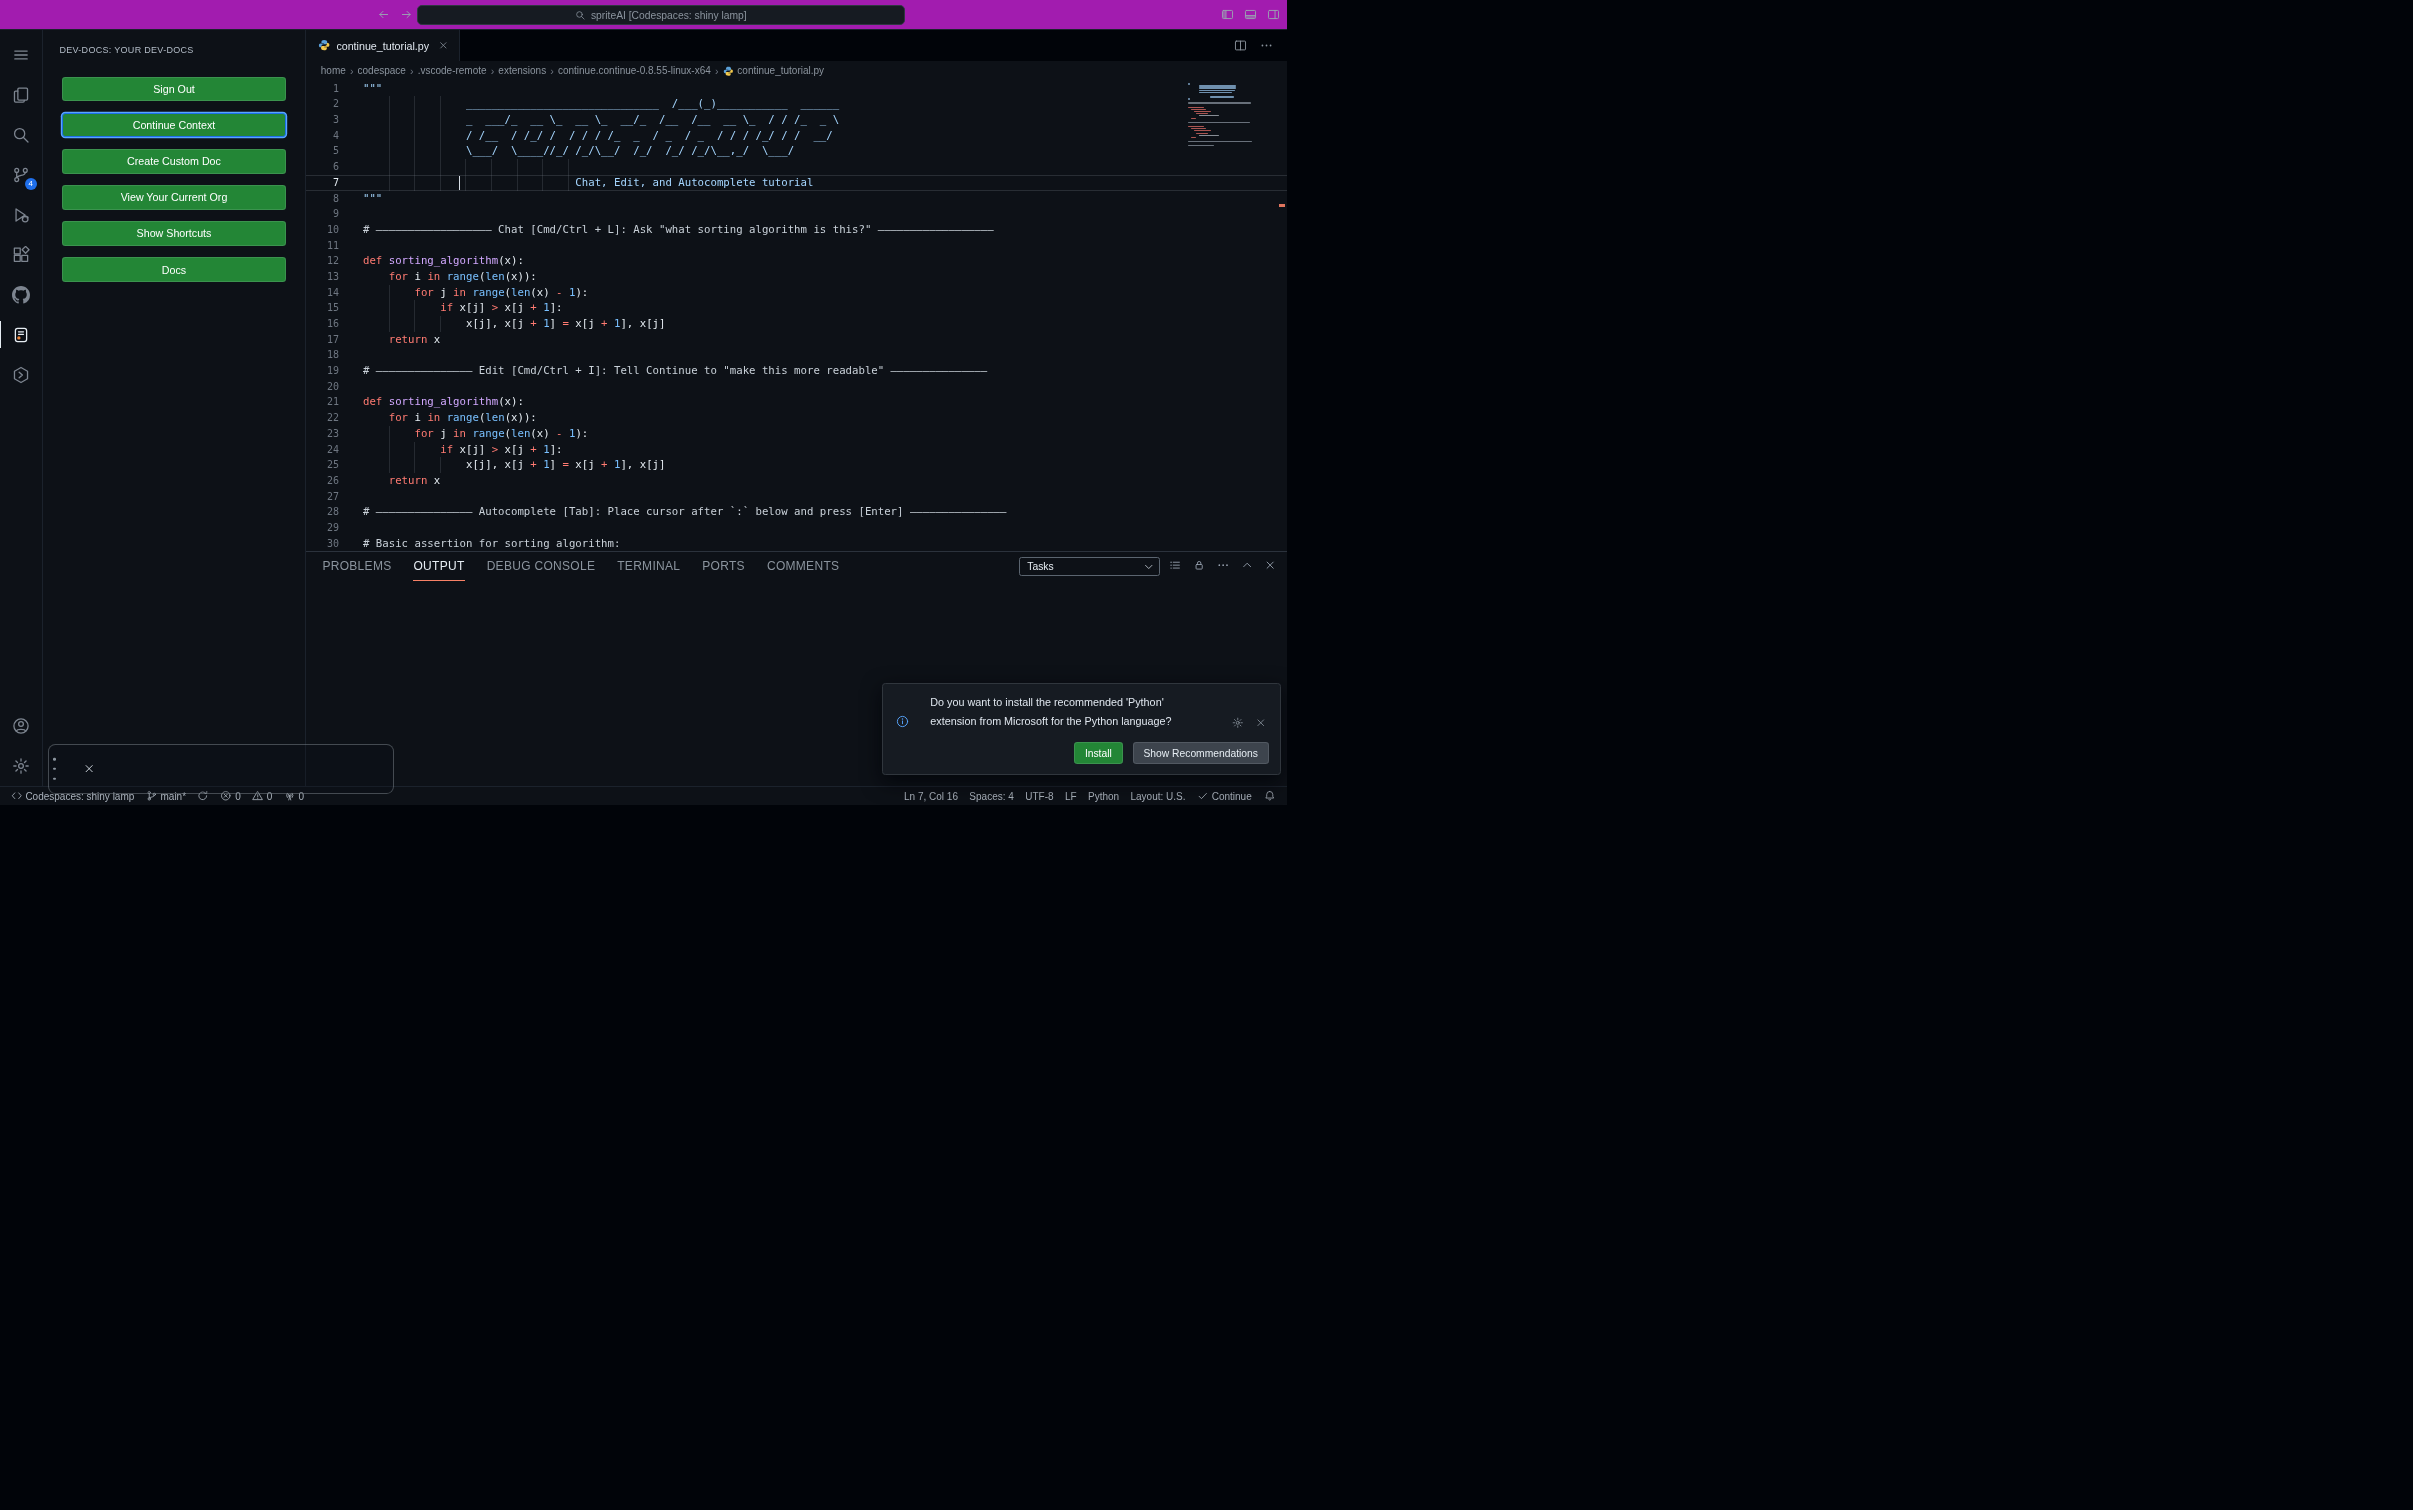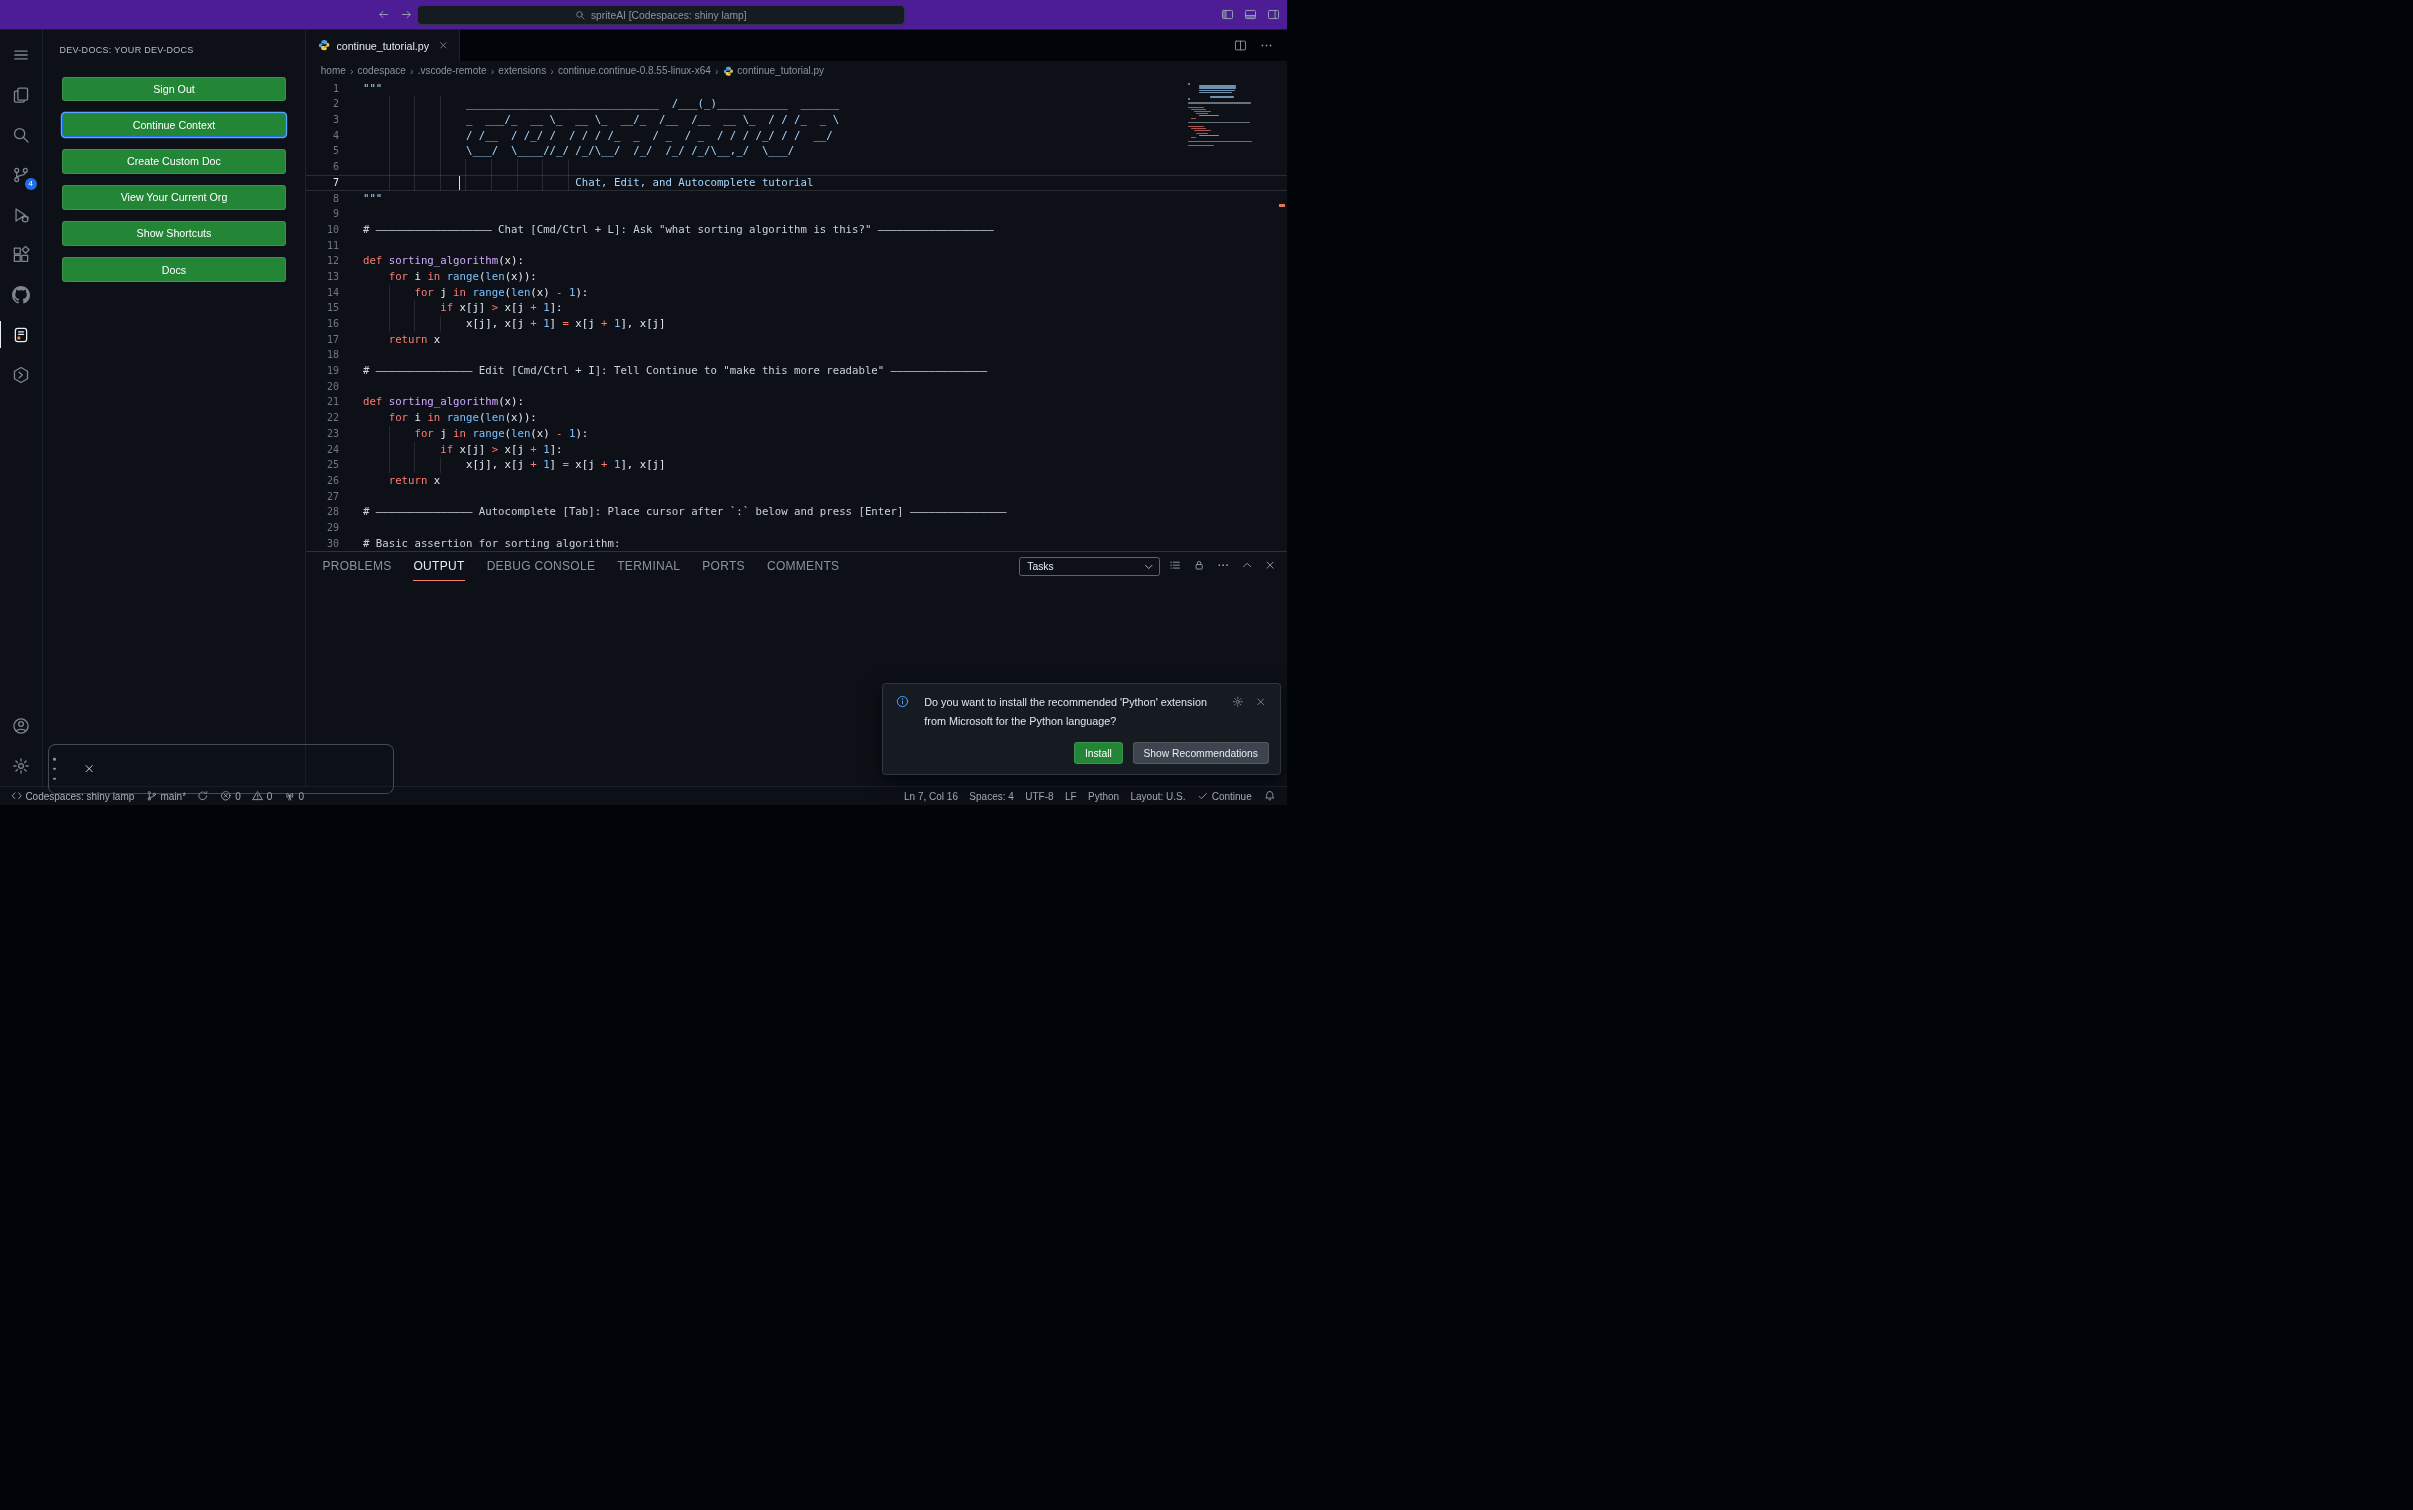--- a/index.html
+++ b/index.html
@@ -1,21 +1,21 @@
 <!DOCTYPE html>
 <html style="font-size:13px"><head>
 <meta charset="utf-8">
 <style>
   *{margin:0;padding:0;box-sizing:border-box;}
   html,body{background:#010409;}
   body{font-family:"Liberation Sans",sans-serif;-webkit-font-smoothing:antialiased;}
   .app{position:relative;width:1287px;height:805px;background:#0d1117;color:#e6edf3;overflow:hidden;display:flex;flex-direction:column;}
 
   
-  .titlebar{height:30px;flex:none;background:#4c1d95;border-bottom:0.8px solid #1b222c;position:relative;display:flex;align-items:center;}
+  .titlebar{height:30px;flex:none;background:#a21caf;border-bottom:0.8px solid #1b222c;position:relative;display:flex;align-items:center;}
   .nav-arrows{position:absolute;left:376px;top:0;height:30px;display:flex;align-items:center;gap:8.2px;color:#9aa4b2;}
   .tb-icon{width:14.8px;height:14.8px;display:inline-flex;align-items:center;justify-content:center;font-size:13px;}
   .tb-icon svg{width:13px;height:13px;}
   .cmd-center{position:absolute;left:417px;top:4.9px;width:488px;height:20.5px;background:#161b22;border:0.8px solid #2f3742;border-radius:4.9px;display:flex;align-items:center;justify-content:center;gap:4.9px;color:#8b949e;font-size:10.3px;}
   .cmd-center svg{width:10.7px;height:10.7px;}
   .tb-right{position:absolute;right:6.6px;top:0;height:30px;display:flex;align-items:center;gap:8.2px;color:#9aa4b2;}
 
   
   .main{flex:1;display:flex;min-height:0;}
 
@@ -88,21 +88,21 @@
   .sb-group{display:flex;height:100%;}
   .sb-group.right{margin-left:auto;}
   .sb-item{display:flex;align-items:center;gap:3.3px;padding:0 5.7px;height:100%;cursor:pointer;white-space:nowrap;}
   .sb-icon{width:11.5px;height:11.5px;display:inline-flex;}
   .sb-icon svg{width:11.5px;height:11.5px;}
   .sb-bell{padding:0 6.6px;display:flex;align-items:center;height:100%;cursor:pointer;}
   .sb-bell svg{width:11.5px;height:11.5px;}
 
   
   .notification{position:absolute;right:5.7px;bottom:30px;width:399px;background:#161b22;border:0.8px solid #30363d;border-radius:3.3px;box-shadow:0 6.6px 19.7px rgba(1,4,9,.8);padding:9.9px 11.5px 9.9px 13px;z-index:60;}
-  .notif-top{display:flex;align-items:flex-start;gap:15px;}
+  .notif-top{display:flex;align-items:flex-end;gap:21px;}
   .notif-info{color:#58a6ff;flex:none;margin-top:1.6px;}
   .notif-info svg{width:13px;height:13px;}
   .notif-msg{font-size:10.8px;line-height:19px;color:#dfe6ee;width:314px;}
   .notif-icons{margin-left:auto;display:flex;gap:6.6px;color:#8b949e;}
   .notif-icons .panel-ico svg{width:11.5px;height:11.5px;}
   .notif-actions{display:flex;justify-content:flex-end;gap:9.9px;margin-top:10.7px;}
   .notif-btn{height:22px;border-radius:3.3px;border:0.8px solid rgba(240,246,252,.12);font-size:10.3px;color:#fff;padding:0 9.9px;cursor:pointer;font-family:"Liberation Sans",sans-serif;text-align:center;}
   .notif-btn.primary{background:#238636;}
   .notif-btn.secondary{background:#3d444d;color:#e6edf3;}
 

